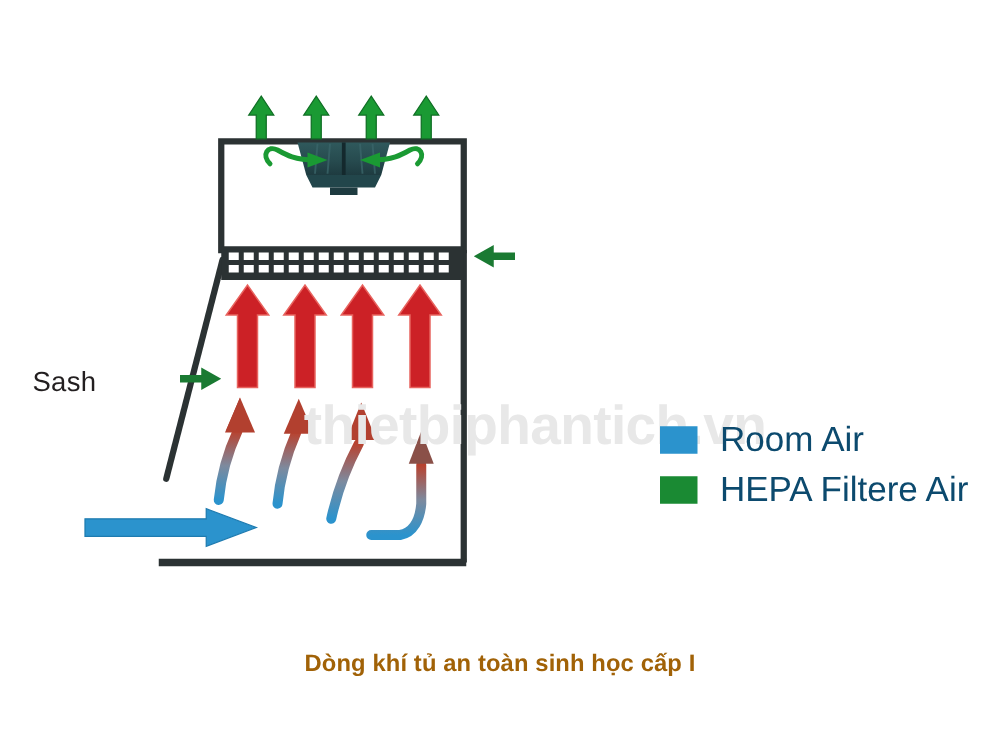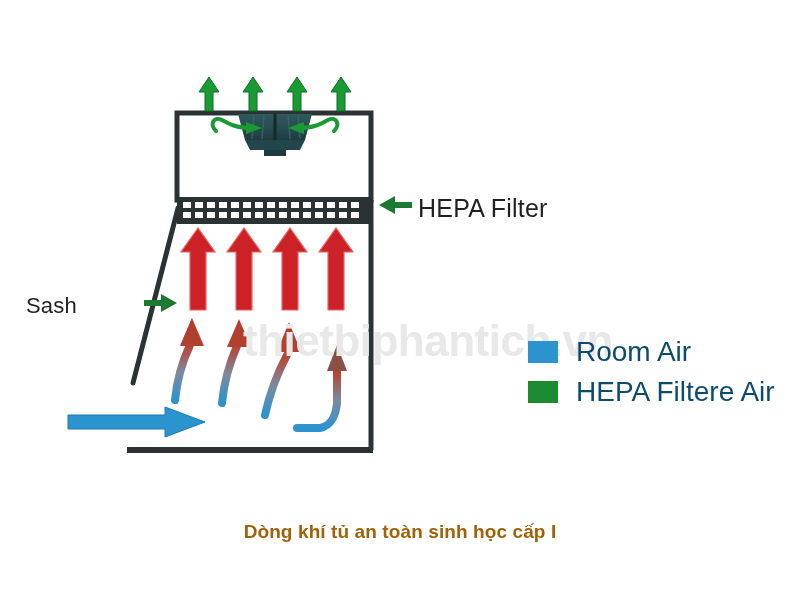--- a/index.html
+++ b/index.html
@@ -218,21 +218,20 @@
       <path d="M 337 345 L 327 371 L 347 371 Z" fill="#8a5048"></path>
     </g>
 
     <g fill="#2b93cd" stroke="#1e7bb0" stroke-width="1">
       <path d="M 68 415 L 165 415 L 165 407 L 205 422 L 165 437 L 165 429 L 68 429 Z"></path>
     </g>
   </svg>
 
   <div id="watermark">thietbiphantich.vn</div>
 
-  <div class="label-text" id="hepa-filter-label">HEPA Filter</div>
 
   <div class="label-text" id="sash-label">Sash</div>
 
   <div id="legend">
     <div class="legend-row">
       <span class="legend-swatch" style="background:#2b93cd;"></span>
       <span class="legend-label">Room Air</span>
     </div>
     <div class="legend-row">
       <span class="legend-swatch" style="background:#1a8a33;"></span>

